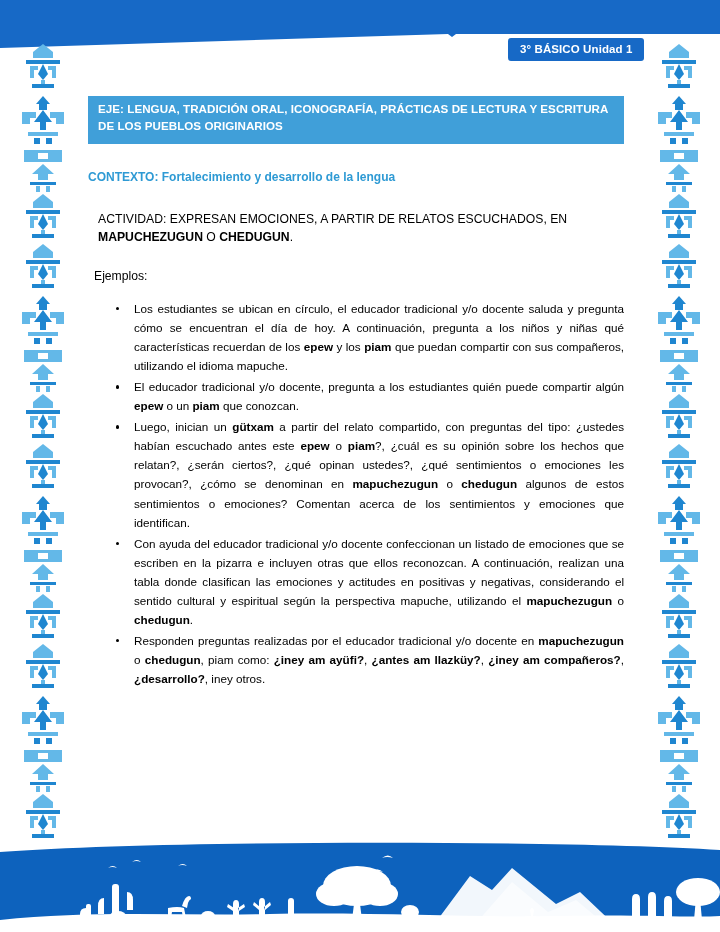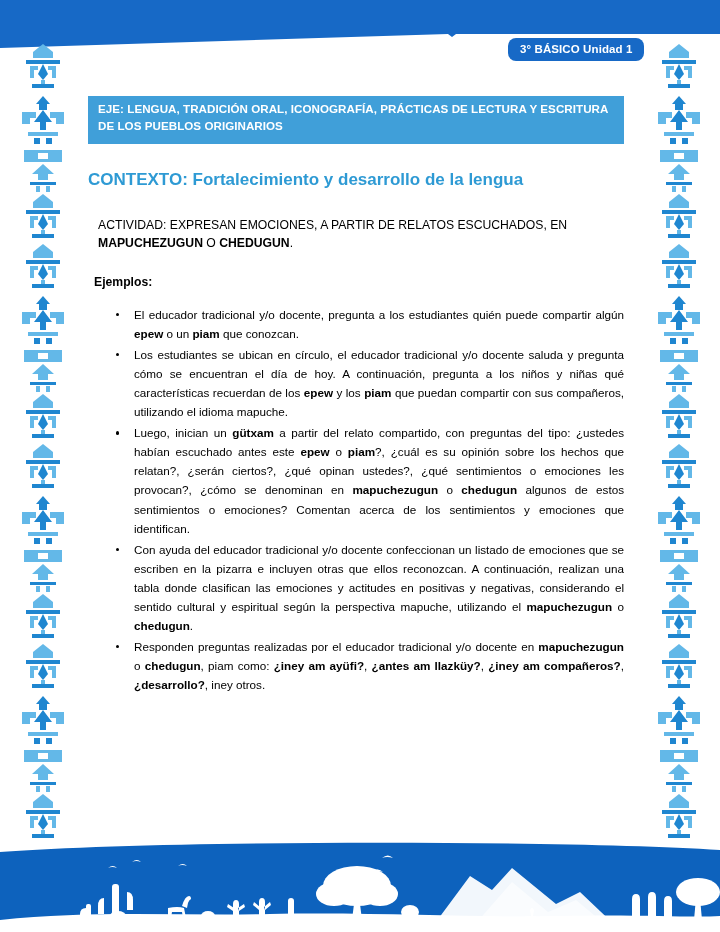--- a/index.html
+++ b/index.html
@@ -29,21 +29,21 @@
   
   .unit-badge {
     position: absolute;
     top: 38px;
     left: 508px;
     background: #1769c6;
     color: #ffffff;
     font-size: 11.5px;
     font-weight: 600;
     padding: 5px 12px 6px 12px;
-    border-radius: 8px;
+    border-radius: 3px;
     letter-spacing: 0.1px;
     white-space: nowrap;
     z-index: 6;
   }
 
   
   .side-border {
     position: absolute;
     top: 44px;
     width: 62px;
@@ -92,39 +92,38 @@
     font-size: 11.6px;
     line-height: 1.5;
     padding: 4px 10px 9px 10px;
     margin-bottom: 26px;
     letter-spacing: 0.05px;
   }
 
   .context-line {
     color: #2e9ad4;
     font-weight: bold;
-    font-size: 17px;
+    font-size: 12px;
     margin: 15px 0 26px 0;
   }
 
   .activity-line {
     font-size: 12.2px;
     line-height: 1.52;
     margin: 0 0 22px 0;
     padding-left: 10px;
     color: #000;
   }
   .activity-line b { font-weight: bold; }
 
   .examples-label {
     font-size: 12.2px;
     margin: 0 0 16px 0;
     padding-left: 6px;
     color: #000;
-    font-weight: bold;
   }
 
   ul.bullets {
     margin: 0;
     padding: 0 0 0 46px;
     list-style: none;
   }
   ul.bullets li {
     position: relative;
     font-size: 11.7px;
@@ -213,22 +212,22 @@
 
   <div class="context-line">CONTEXTO: Fortalecimiento y desarrollo de la lengua</div>
 
   <p class="activity-line">
     <span>ACTIVIDAD: EXPRESAN EMOCIONES, A PARTIR DE RELATOS ESCUCHADOS, EN </span><b>MAPUCHEZUGUN</b><span> O </span><b>CHEDUGUN</b><span>.</span>
   </p>
 
   <p class="examples-label">Ejemplos:</p>
 
   <ul class="bullets">
+      <li><span>Los estudiantes se ubican en círculo, el educador tradicional y/o docente saluda y pregunta cómo se encuentran el día de hoy. A continuación, pregunta a los niños y niñas qué características recuerdan de los </span><b>epew</b><span> y los </span><b>piam</b><span> que puedan compartir con sus compañeros, utilizando el idioma mapuche.</span></li>
       <li><span>El educador tradicional y/o docente, pregunta a los estudiantes quién puede compartir algún </span><b>epew</b><span> o un </span><b>piam</b><span> que conozcan.</span></li>
-      <li><span>Los estudiantes se ubican en círculo, el educador tradicional y/o docente saluda y pregunta cómo se encuentran el día de hoy. A continuación, pregunta a los niños y niñas qué características recuerdan de los </span><b>epew</b><span> y los </span><b>piam</b><span> que puedan compartir con sus compañeros, utilizando el idioma mapuche.</span></li>
       <li><span>Luego, inician un </span><b>gütxam</b><span> a partir del relato compartido, con preguntas del tipo: ¿ustedes habían escuchado antes este </span><b>epew</b><span> o </span><b>piam</b><span>?, ¿cuál es su opinión sobre los hechos que relatan?, ¿serán ciertos?, ¿qué opinan ustedes?, ¿qué sentimientos o emociones les provocan?, ¿cómo se denominan en </span><b>mapuchezugun</b><span> o </span><b>chedugun</b><span> algunos de estos sentimientos o emociones? Comentan acerca de los sentimientos y emociones que identifican.</span></li>
       <li><span>Con ayuda del educador tradicional y/o docente confeccionan un listado de emociones que se escriben en la pizarra e incluyen otras que ellos reconozcan. A continuación, realizan una tabla donde clasifican las emociones y actitudes en positivas y negativas, considerando el sentido cultural y espiritual según la perspectiva mapuche, utilizando el </span><b>mapuchezugun</b><span> o </span><b>chedugun</b><span>.</span></li>
       <li><span>Responden preguntas realizadas por el educador tradicional y/o docente en </span><b>mapuchezugun</b><span> o </span><b>chedugun</b><span>, piam como: </span><b>¿iney am ayüfi?</b><span>, </span><b>¿antes am llazküy?</b><span>, </span><b>¿iney am compañeros?</b><span>, </span><b>¿desarrollo?</b><span>, iney otros.</span></li>
     </ul>
 </div>
 
 <div class="bottom-band">
   <svg width="720" height="90" viewBox="0 0 720 90">
     <path d="M0,10 C160,-2 560,-2 720,8 L720,90 L0,90 Z" fill="#0d62bd"></path>
 

